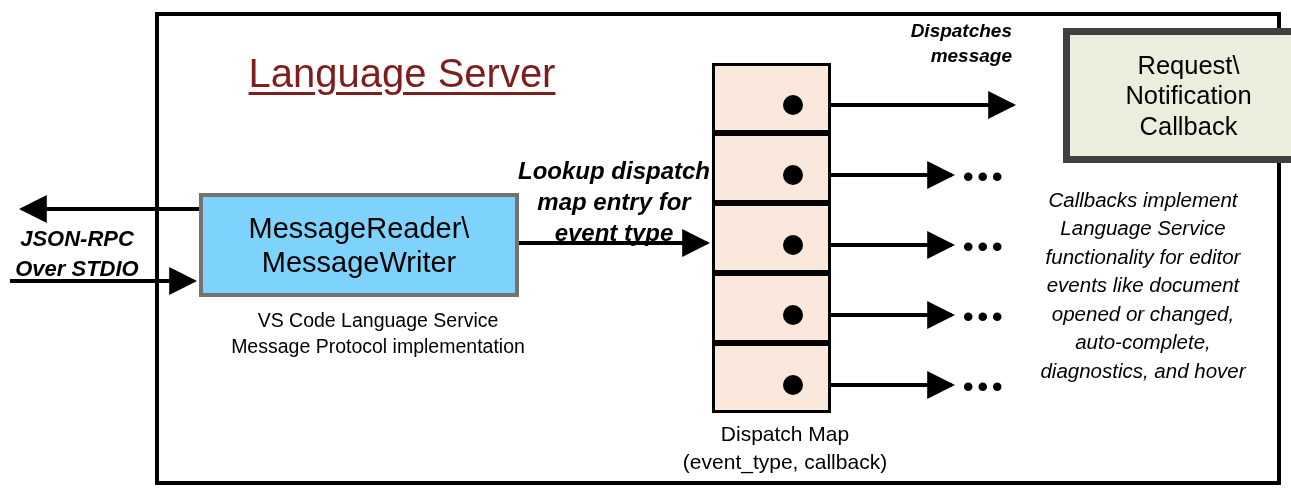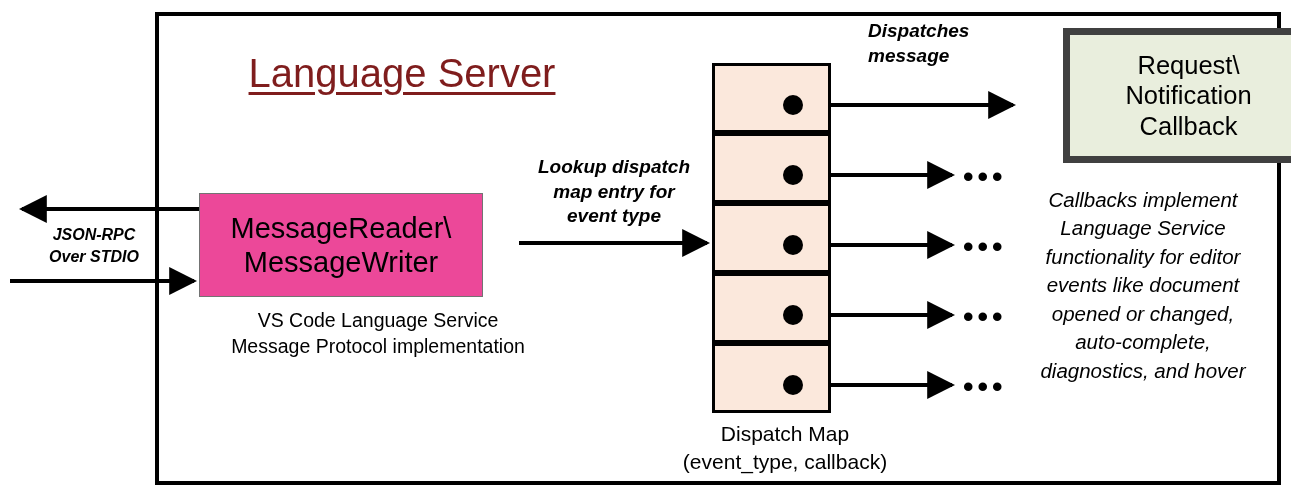--- a/index.html
+++ b/index.html
@@ -52,24 +52,24 @@
     text-decoration: underline;
     text-underline-offset: 5px;
     text-decoration-thickness: 3px;
     color: #7f1d1d;
   }
   
   #msg-box {
     position: absolute;
     left: 199px;
     top: 193px;
-    width: 284px;
+    width: 320px;
     height: 104px;
-    background: #ec4899;
-    border: 1px solid #737373;
+    background: #7dd3fc;
+    border: 4px solid #737373;
     box-sizing: border-box;
     display: flex;
     align-items: center;
     justify-content: center;
   }
   #msg-box .inner {
     font-size: 29px;
     line-height: 1.18;
     text-align: center;
     white-space: pre-line;
@@ -77,52 +77,51 @@
   #msg-caption {
     left: 208px;
     top: 307px;
     width: 340px;
     font-size: 19.5px;
     line-height: 1.35;
     white-space: pre-line;
   }
   
   #jsonrpc-label {
-    left: 18px;
+    left: 1px;
     top: 224px;
     width: 152px;
-    font-size: 16px;
+    font-size: 22px;
     font-style: italic;
     font-weight: bold;
     line-height: 1.35;
     white-space: pre-line;
   }
   
   #lookup-label {
     left: 516px;
     top: 155px;
     width: 196px;
-    font-size: 19px;
+    font-size: 24px;
     font-style: italic;
     font-weight: bold;
     line-height: 1.3;
     white-space: pre-line;
   }
   
   #dispatch-label {
     left: 836px;
     top: 19px;
     width: 176px;
     font-size: 19px;
     font-style: italic;
     font-weight: bold;
     line-height: 1.3;
-    text-align: left;
-    white-space: pre-line;
-    margin-left: 32px;
+    text-align: right;
+    white-space: pre-line;
   }
   
   #dispatch-map {
     position: absolute;
     left: 712px;
     top: 63px;
     width: 119px;
     height: 350px;
   }
   .map-cell {

